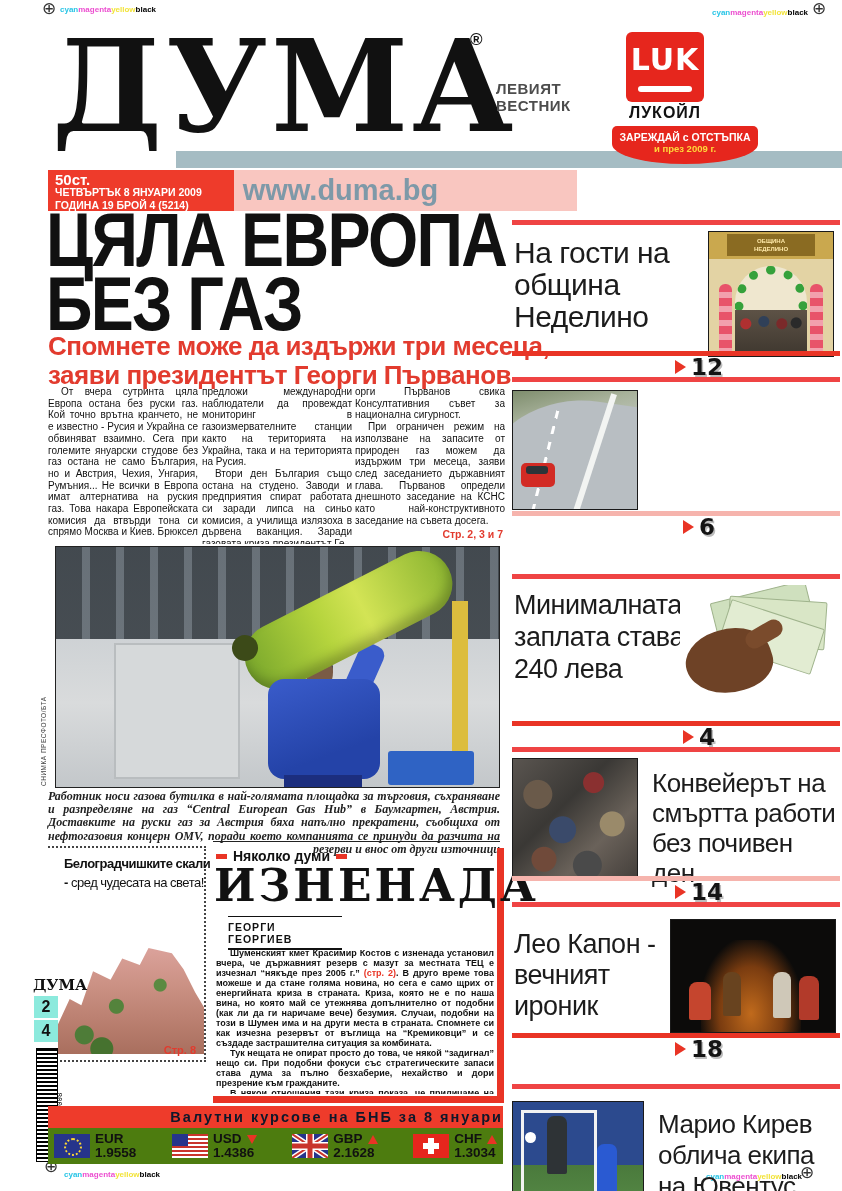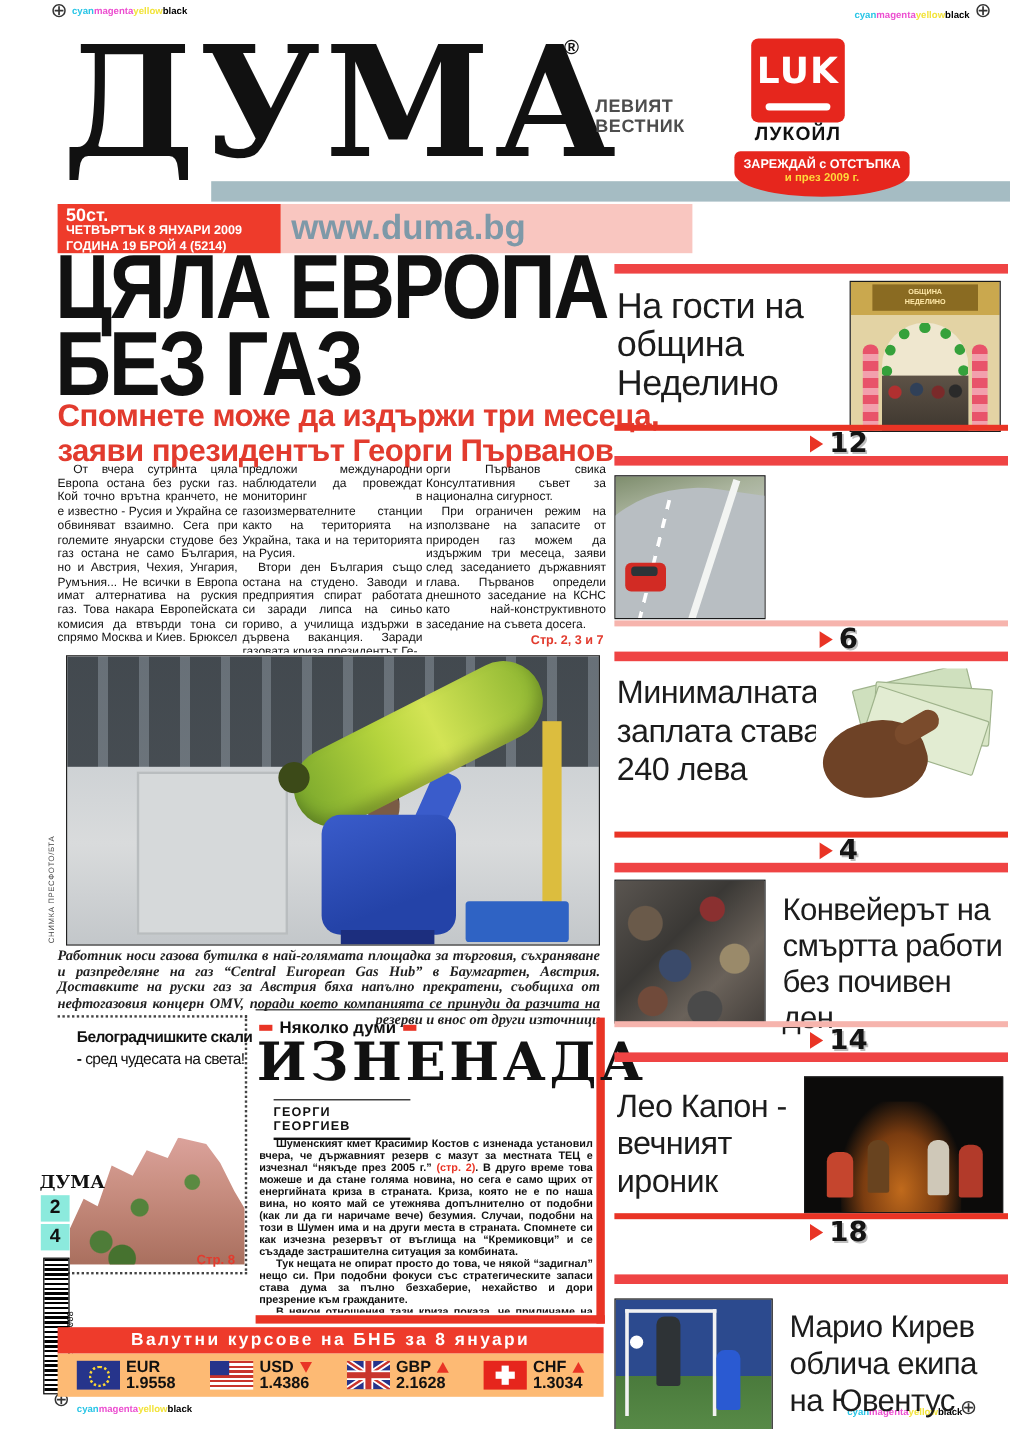--- a/index.html
+++ b/index.html
@@ -89,39 +89,39 @@
   .reddash{display:inline-block;width:11px;height:5px;background:#e93425;}
   #op-head{left:214px;top:860px;font-family:"DejaVu Serif",serif;font-weight:bold;font-size:44px;letter-spacing:3px;}
   #op-byline{left:228px;top:916px;font-size:10.5px;font-weight:bold;letter-spacing:1px;
      border-top:1px solid #111;border-bottom:2px solid #111;padding:4px 2px 3px 0;width:112px;}
   #op-body{left:216px;top:948px;width:278px;height:146px;font-size:9px;line-height:10px;
      font-weight:bold;text-align:justify;overflow:hidden;}
   #op-body p{margin:0;text-indent:14px;}
   #op-body .ref{color:#e93425;}
   
   #curr{left:48px;top:1106px;width:455px;}
-  #curr-head{height:22px;background:#ee3b2b;color:#ffffff;text-align:center;font-size:14.5px;
+  #curr-head{height:22px;background:#ee3b2b;color:#0f172a;text-align:right;font-size:14.5px;
      font-weight:bold;letter-spacing:2px;line-height:22px;}
-  #curr-body{height:36px;background:#fdba74;display:flex;align-items:center;justify-content:space-between;padding:0 16px;}
+  #curr-body{height:36px;background:#4d7c0f;display:flex;align-items:center;justify-content:space-between;padding:0 6px;}
   .ccell{display:flex;align-items:center;gap:5px;}
   .ctxt{line-height:14px;font-size:13.5px;font-weight:bold;}
   .ctxt .code{display:flex;align-items:center;gap:5px;}
   .flag{position:relative;width:36px;height:24px;overflow:hidden;}
   .flag-eu{background:#26348b;}
   .flag-eu i{position:absolute;left:10px;top:4px;width:14px;height:14px;border:2px dotted #fdd835;border-radius:50%;}
   .flag-us{background:repeating-linear-gradient(180deg,#c9342c 0 2px,#fff 2px 4px);}
   .flag-us i{position:absolute;left:0;top:0;width:16px;height:12px;background:#26348b;}
   .flag-ch{background:#e6261d;}
   .flag-ch i{position:absolute;left:15px;top:4px;width:6px;height:16px;background:#fff;}
   .flag-ch u{position:absolute;left:10px;top:9px;width:16px;height:6px;background:#fff;}
   .tri-up{width:0;height:0;border-left:5px solid transparent;border-right:5px solid transparent;border-bottom:9px solid #e93425;}
   .tri-down{width:0;height:0;border-left:5px solid transparent;border-right:5px solid transparent;border-top:9px solid #e93425;}
   
   #sidebar{left:512px;top:220px;width:328px;}
-  .si{position:relative;border-top:8px solid #ef4444;text-decoration:underline;}
+  .si{position:relative;border-top:5px solid #ef4444;text-decoration:underline;}
   .si:last-child{border-bottom:2px solid #141414;margin-top:25px;}
   .si .hl{position:absolute;font-size:26px;line-height:27px;letter-spacing:-.5px;color:#1c1c1c;}
   .si .photo{position:absolute;border:1px solid #1a1a1a;overflow:hidden;}
   .rule{position:absolute;left:0;right:0;bottom:21px;height:5px;}
   .rule.red{background:#e93425;} .rule.pink{background:#f6b4ad;}
   .pg{position:absolute;left:0;right:0;bottom:-1px;height:22px;display:flex;align-items:center;justify-content:center;gap:5px;padding-left:46px;}
   .pg .ptri{width:0;height:0;border-top:7px solid transparent;border-bottom:7px solid transparent;border-left:11px solid #e93425;}
   .pg .pnum{font-size:23px;font-weight:bold;font-family:"DejaVu Sans",sans-serif;color:#141414;text-shadow:1.5px 1.5px 0 #bdbdbd;}
   
   #ph-nedelino{left:196px;top:6px;width:124px;height:124px;background:linear-gradient(180deg,#caa84e 0 22%,#e3d3a4 22%);}
@@ -217,21 +217,21 @@
   </div>
   <div class="abs" id="subhl">
     <div>Спомнете може да издържи три месеца,</div>
     <div>заяви президентът Георги Първанов</div>
   </div>
   <div class="abs bodycol" id="bc1">
     <p>От вчера сутринта цяла Европа остана без руски газ. Кой точно врътна кранчето, не е известно - Русия и Украйна се обвиняват взаимно. Сега при големите януарски студове без газ остана не само България, но и Австрия, Чехия, Унгария, Румъния... Не всички в Европа имат алтернатива на руския газ. Това накара Европейската комисия да втвърди тона си спрямо Москва и Киев. Брюксел</p>
   </div>
   <div class="abs bodycol" id="bc2">
     <p style="text-indent:0">предложи международни наблюдатели да провеждат мониторинг в газоизмервателните станции както на територията на Украйна, така и на територията на Русия.</p>
-    <p>Втори ден България също остана на студено. Заводи и предприятия спират работата си заради липса на синьо гориво, а училища издържи в дървена ваканция. Заради газовата криза президентът Ге-</p>
+    <p>Втори ден България също остана на студено. Заводи и предприятия спират работата си заради липса на синьо комисия, а училища излязоха в дървена ваканция. Заради газовата криза президентът Ге-</p>
   </div>
   <div class="abs bodycol" id="bc3">
     <p style="text-indent:0">орги Първанов свика Консултативния съвет за национална сигурност.</p>
     <p>При ограничен режим на използване на запасите от природен газ можем да издържим три месеца, заяви след заседанието държавният глава. Първанов определи днешното заседание на КСНС като най-конструктивното заседание на съвета досега.</p>
   </div>
   <div class="abs" id="pagesref">Стр. 2, 3 и 7</div>
 
   <div class="abs" id="mainphoto">
     <div class="abs" id="cylrow"></div>
     <div class="abs" id="machine"></div>
@@ -370,21 +370,21 @@
             <i></i>
           </div>
       </div>
       <div class="rule pink"></div>
       <div class="pg">
           <span class="ptri"></span>
           <span class="pnum">6</span>
         </div>
     </div>
 
-    <div class="si" style="height:168px;">
+    <div class="si" style="height:168px;margin-top:37px;">
       <div class="hl" style="left:2px;top:10px;width:196px;font-size:27px;line-height:32px;">Минималната заплата става 240 лева</div>
       <div class="photo" id="ph-money" style="border:none;">
         <div class="note n1"></div>
         <div class="note n2"></div>
         <div class="note n3"></div>
         <div class="hand"></div>
         <div class="thumb"></div>
       </div>
       <div class="rule red"></div>
       <div class="pg">

